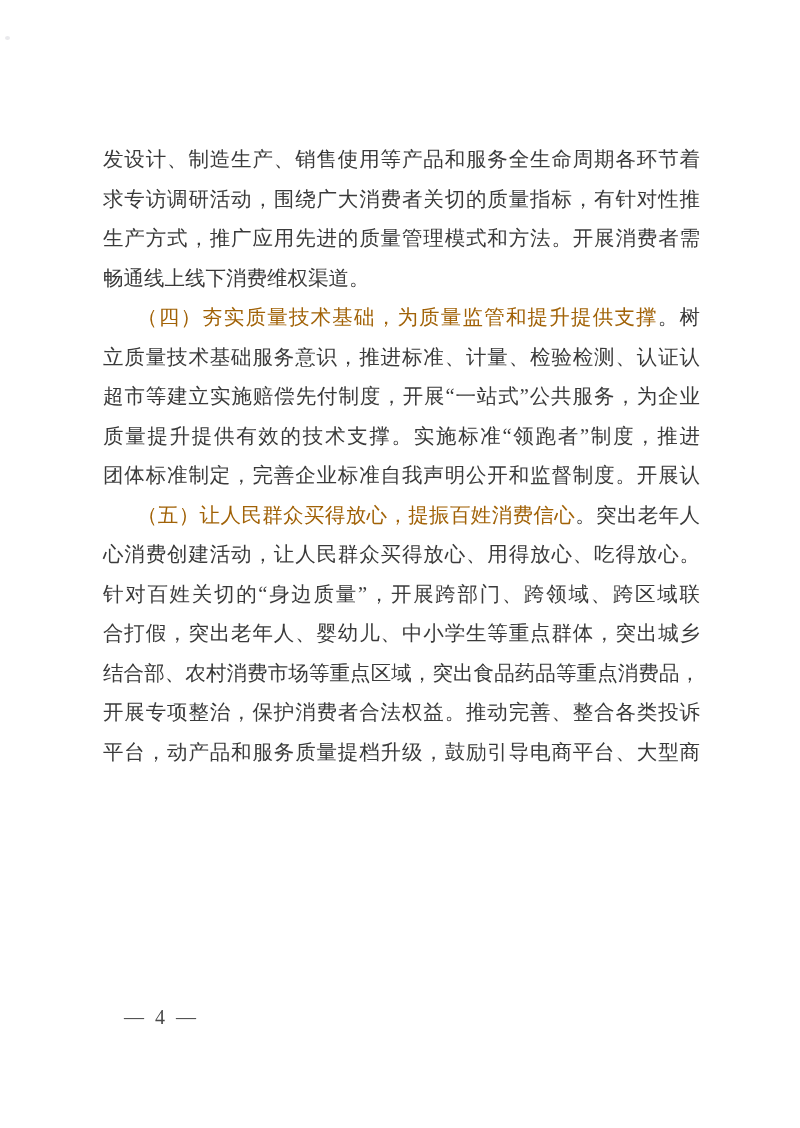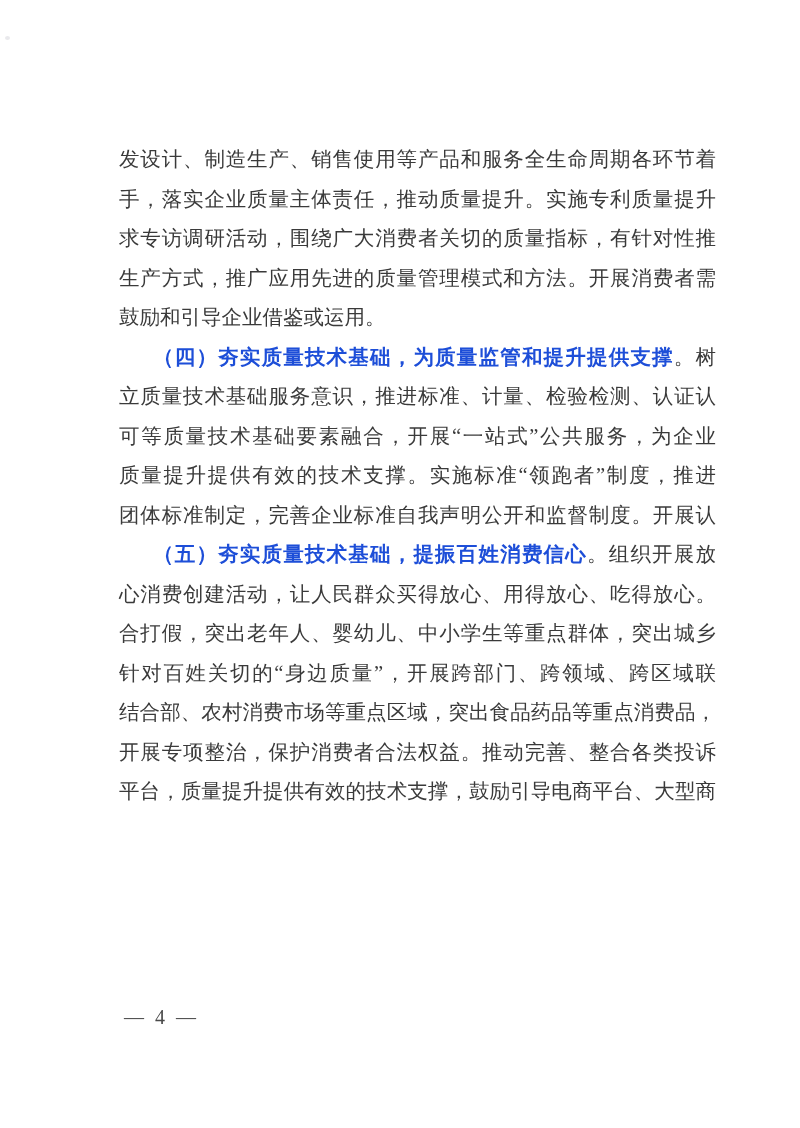--- a/index.html
+++ b/index.html
@@ -19,21 +19,21 @@
     position: absolute;
     left: 5px;
     top: 36px;
     width: 5px;
     height: 4px;
     background: #e9e9ec;
     border-radius: 50%;
   }
   .text-block {
     position: absolute;
-    left: 119px;
+    left: 103px;
     top: 140px;
     width: 597px;
   }
   .line {
     margin: 0;
     padding: 0;
     font-size: 20.5px;
     line-height: 39.5px;
     height: 39.5px;
     text-align: justify;
@@ -41,22 +41,22 @@
     color: #3a3a3a;
     letter-spacing: 0;
   }
   .line.last {
     text-align-last: left;
   }
   .line.indent {
     text-indent: 34px;
   }
   .hd {
-    font-weight: 700;
-    color: #1d4ed8;
+    font-weight: 400;
+    color: #a16207;
     margin-top: 31px;
   }
   .page-footer {
     position: absolute;
     left: 124px;
     top: 1003px;
     font-size: 20px;
     line-height: 28px;
     color: #4a4a4a;
     letter-spacing: 3px;
@@ -64,41 +64,40 @@
 </style>
 </head>
 <body>
 
 <div class="scan-artifact"></div>
 
 <main class="text-block">
 
   <section>
     <p class="line">发设计、制造生产、销售使用等产品和服务全生命周期各环节着</p>
-    <p class="line">手，落实企业质量主体责任，推动质量提升。实施专利质量提升</p>
     <p class="line">求专访调研活动，围绕广大消费者关切的质量指标，有针对性推</p>
     <p class="line">生产方式，推广应用先进的质量管理模式和方法。开展消费者需</p>
-    <p class="line last">鼓励和引导企业借鉴或运用。</p>
+    <p class="line last">畅通线上线下消费维权渠道。</p>
   </section>
 
   <section>
     <p class="line indent"><span class="hd">（四）夯实质量技术基础，为质量监管和提升提供支撑</span><span>。树</span></p>
     <p class="line">立质量技术基础服务意识，推进标准、计量、检验检测、认证认</p>
-    <p class="line">可等质量技术基础要素融合，开展“一站式”公共服务，为企业</p>
+    <p class="line">超市等建立实施赔偿先付制度，开展“一站式”公共服务，为企业</p>
     <p class="line">质量提升提供有效的技术支撑。实施标准“领跑者”制度，推进</p>
     <p class="line">团体标准制定，完善企业标准自我声明公开和监督制度。开展认</p>
   </section>
 
   <section>
-    <p class="line indent"><span class="hd">（五）夯实质量技术基础，提振百姓消费信心</span><span>。组织开展放</span></p>
+    <p class="line indent"><span class="hd">（五）让人民群众买得放心，提振百姓消费信心</span><span>。突出老年人</span></p>
     <p class="line">心消费创建活动，让人民群众买得放心、用得放心、吃得放心。</p>
+    <p class="line">针对百姓关切的“身边质量”，开展跨部门、跨领域、跨区域联</p>
     <p class="line">合打假，突出老年人、婴幼儿、中小学生等重点群体，突出城乡</p>
-    <p class="line">针对百姓关切的“身边质量”，开展跨部门、跨领域、跨区域联</p>
     <p class="line">结合部、农村消费市场等重点区域，突出食品药品等重点消费品，</p>
     <p class="line">开展专项整治，保护消费者合法权益。推动完善、整合各类投诉</p>
-    <p class="line">平台，质量提升提供有效的技术支撑，鼓励引导电商平台、大型商</p>
+    <p class="line">平台，动产品和服务质量提档升级，鼓励引导电商平台、大型商</p>
   </section>
 
 </main>
 
 <footer class="page-footer">
   <span>— 4 —</span>
 </footer>
 
 </body></html>

